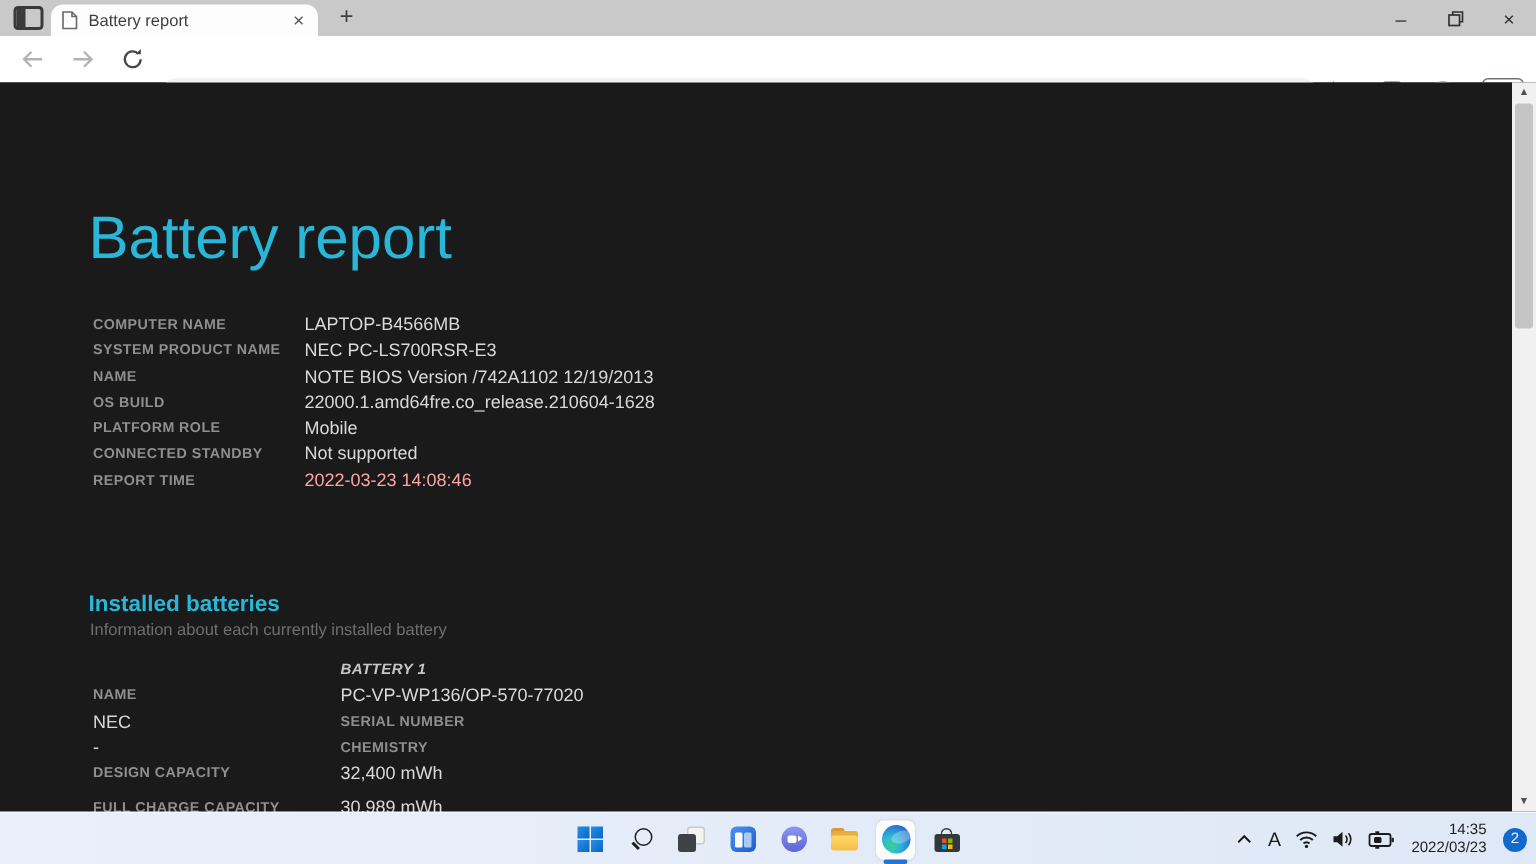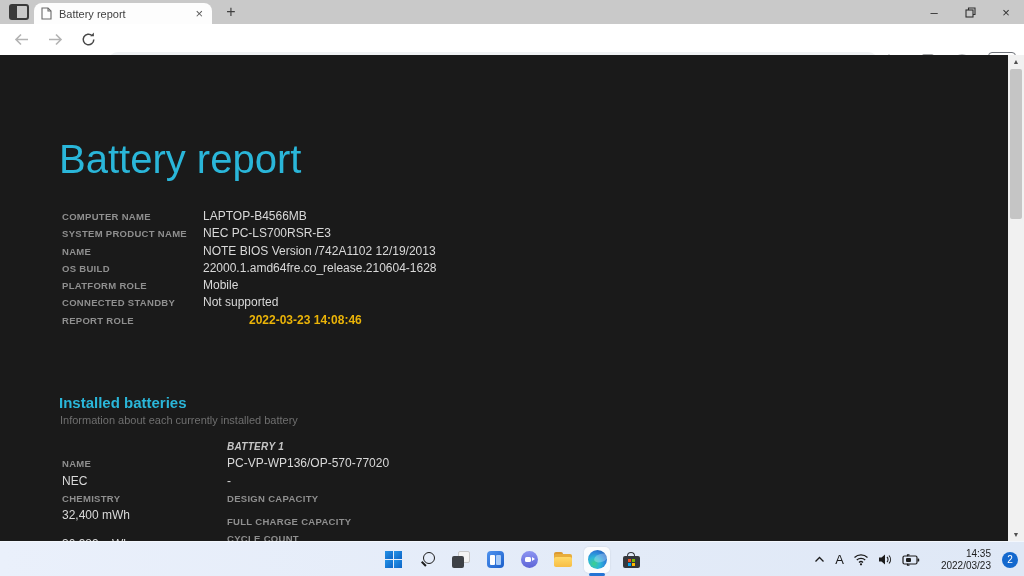--- a/index.html
+++ b/index.html
@@ -33,21 +33,21 @@
   .more-btn { width:28px; height:21px; border:1px solid #6f737a; border-radius:4px; display:flex; align-items:center; justify-content:center; font-size:13px; color:#3d3d3d; letter-spacing:1px; padding-bottom:6px; }
 
   
   .content { position:absolute; top:55px; left:0; width:1008px; height:486px; background:#1a1a1a; }
   .report-title { position:absolute; left:59px; top:82px; font-size:40px; font-weight:300; color:#2ab6d9; }
   .kv { position:absolute; display:grid; }
   .kv-sys { left:62px; top:153px; grid-template-columns:141px auto; }
   .kv-bat { left:62px; top:383px; grid-template-columns:165px auto; }
   .k { font-size:9.5px; font-weight:bold; color:#8f8f8f; line-height:17.3px; letter-spacing:0.3px; }
   .v { font-size:12px; color:#d9d9d9; line-height:17.3px; white-space:nowrap; }
-  .v.strong { font-weight:bold; color:#eab308;margin-left:46px; }
+  .v.strong { font-weight:normal; color:#fca5a5; }
   .v.colhead { font-size:10px; font-weight:bold; color:#c6c6c6; letter-spacing:0.3px;font-style:italic; }
   .gaprow { margin-top:6px; }
   .section-head { position:absolute; left:59px; top:339px; font-size:15px; font-weight:bold; color:#2ab6d9; }
   .section-sub { position:absolute; left:60px; top:359px; font-size:11px; color:#6f6f6f; }
 
   
   .scrollbar { position:absolute; top:55px; right:0; width:16px; height:486px; background:#f1f1f1; }
   .scroll-arrow { position:absolute; left:0; width:16px; text-align:center; font-size:7px; color:#505050; }
   .scroll-thumb { position:absolute; left:2px; top:14px; width:12px; height:150px; background:#c5c5c5; border-radius:2px; }
 
@@ -82,21 +82,21 @@
   .ic-store .handle { position:absolute; left:4.5px; top:0; width:8px; height:5px; border:1.5px solid #34373c; border-bottom:none; border-radius:4px 4px 0 0; }
   .ic-store .bag { position:absolute; left:0; top:4px; width:17px; height:12px; background:#34373c; border-radius:2px; }
   .ic-store .w { position:absolute; width:3px; height:3px; }
   .ic-store .w1 { left:5px; top:7px;  background:#f25022; }
   .ic-store .w2 { left:9px; top:7px;  background:#7fba00; }
   .ic-store .w3 { left:5px; top:11px; background:#00a4ef; }
   .ic-store .w4 { left:9px; top:11px; background:#ffb900; }
 
   .tray { position:absolute; right:6px; top:0; height:35px; display:flex; align-items:center; gap:9px; }
   .ime-letter { font-size:13px; color:#1b1b1b; }
-  .clock { text-align:right; font-size:10px; line-height:11.5px; color:#1b1b1b; margin-left:12px; }
+  .clock { text-align:right; font-size:10px; line-height:11.5px; color:#1b1b1b; margin-left:2px; }
   .badge { width:16px; height:16px; border-radius:50%; background:#1368ce; color:#ffffff; font-size:10px; display:flex; align-items:center; justify-content:center; margin-left:2px; }
 </style>
 </head>
 <body>
 
 <div class="titlebar">
   <div class="tab-actions"></div>
   <div class="tab">
     <svg width="11" height="13" viewBox="0 0 11 13">
       <path d="M1 1 h6 l3 3 v8 h-9 z" fill="none" stroke="#6a6a6a" stroke-width="1.1"></path>
@@ -193,33 +193,34 @@
     <div class="k">SYSTEM PRODUCT NAME</div>
     <div class="v">NEC PC-LS700RSR-E3</div>
     <div class="k">NAME</div>
     <div class="v">NOTE BIOS Version /742A1102 12/19/2013</div>
     <div class="k">OS BUILD</div>
     <div class="v">22000.1.amd64fre.co_release.210604-1628</div>
     <div class="k">PLATFORM ROLE</div>
     <div class="v">Mobile</div>
     <div class="k">CONNECTED STANDBY</div>
     <div class="v">Not supported</div>
-    <div class="k">REPORT ROLE</div>
+    <div class="k">REPORT TIME</div>
     <div class="v strong">2022-03-23  14:08:46</div>
   </div>
 
   <div class="section-head">Installed batteries</div>
   <div class="section-sub">Information about each currently installed battery</div>
 
   <div class="kv kv-bat">
     <div class="k"></div>
     <div class="v colhead">BATTERY 1</div>
     <div class="k">NAME</div>
     <div class="v">PC-VP-WP136/OP-570-77020</div>
     <div class="v">NEC</div>
+    <div class="k">SERIAL NUMBER</div>
     <div class="v">-</div>
     <div class="k">CHEMISTRY</div>
     <div class="k">DESIGN CAPACITY</div>
     <div class="v">32,400 mWh</div>
     <div class="k gaprow">FULL CHARGE CAPACITY</div>
     <div class="v gaprow">30,989 mWh</div>
     <div class="k">CYCLE COUNT</div>
     <div class="v">-</div>
   </div>
 </div>

